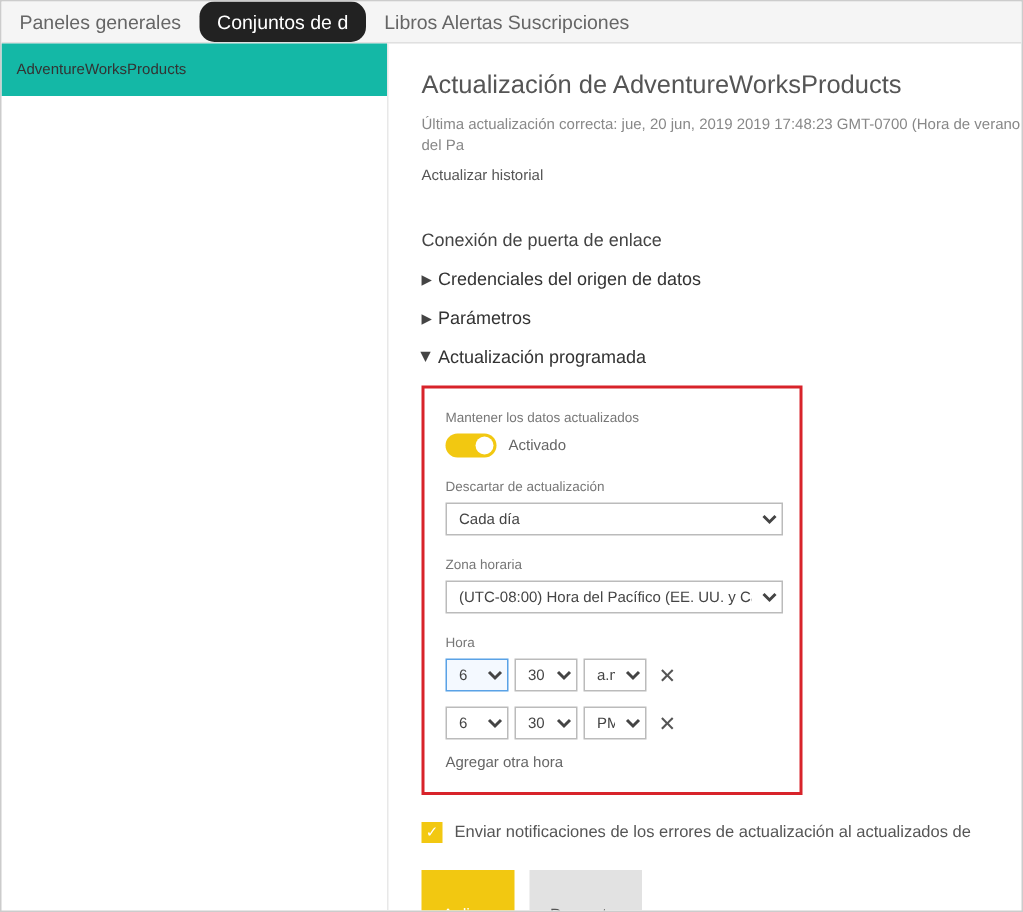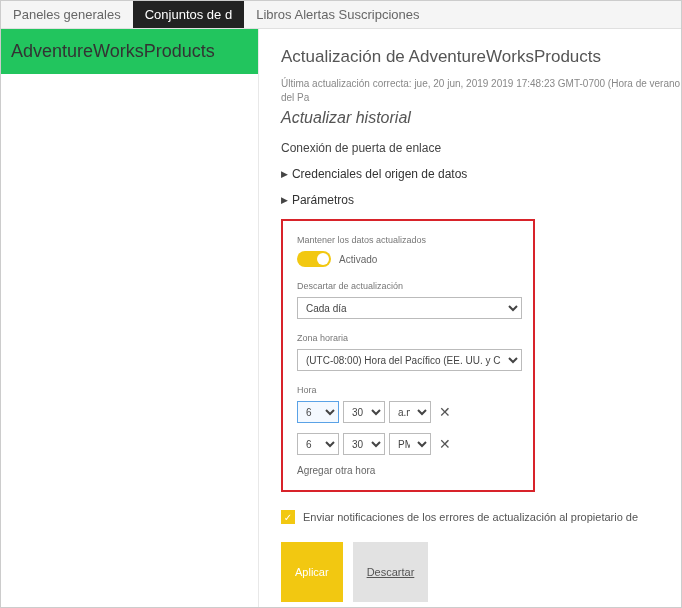--- a/index.html
+++ b/index.html
@@ -1,26 +1,26 @@
 <!DOCTYPE html>
 <html><head>
 <meta charset="utf-8">
 <style>
   * { box-sizing: border-box; margin: 0; padding: 0; font-family: "Segoe UI", Arial, sans-serif; }
   body { width: 682px; height: 608px; background: #fff; border: 1px solid #ccc; overflow: hidden; font-size: 12px; color: #333; }
   .tabs { display: flex; background: #f5f5f5; border-bottom: 1px solid #e0e0e0; height: 28px; }
   .tab { padding: 6px 12px; font-size: 13px; color: #666; cursor: pointer; }
-  .tab.active { background: #222; color: #fff; }
+  .tab.active { background: #222; color: #fff; border-radius: 10px; }
   .layout { display: flex; height: calc(100% - 28px); }
   .sidebar { width: 258px; border-right: 1px solid #e8e8e8; }
-  .side-item { background: #22c55e; padding: 12px 10px; font-size: 18px; color: #333; cursor: pointer; }
+  .side-item { background: #14b8a6; padding: 12px 10px; font-size: 10px; color: #333; cursor: pointer; }
   .main { flex: 1; padding: 18px 0 18px 22px; overflow: hidden;}
   .title { font-size: 17px; font-weight: 300; color: #555; margin-bottom: 10px; }
   .meta { font-size: 10px; color: #888; line-height: 1.4; margin-bottom: 4px;}
-  .link { color: #555; font-size: 16px; cursor: pointer; display:inline-block;font-style:italic;}
+  .link { color: #555; font-size: 10px; cursor: pointer; margin-bottom:16px; display:inline-block;}
   .section-label { font-size: 12px; color: #444; margin: 14px 0 6px;}
   .expander { display: flex; align-items: center; gap: 4px; font-size: 12px; color: #333; margin: 12px 0; cursor: pointer;}
   .expander .arrow { font-size: 9px; color:#444; }
   .sched-box { border: 2px solid #d8232a; padding: 14px 32px 14px 14px; width: 254px; margin-top:2px;}
   .field-label { font-size: 9px; color: #777; margin-bottom: 6px; }
   .toggle-row { display: flex; align-items: center; gap: 8px; margin-bottom: 14px;}
   .toggle { width: 34px; height: 16px; background: #f2c811; border-radius: 9px; position: relative; cursor: pointer;}
   .toggle::after { content:""; position:absolute; right:2px; top:2px; width:12px; height:12px; background:#fff; border-radius:50%;}
   .toggle-label { font-size: 10px; color:#666;}
   .sel { width: 225px; height: 22px; border: 1px solid #bbb; font-size: 10px; padding: 0 4px; background:#fff; color:#444;}
@@ -60,20 +60,24 @@
     <div class="section-label">Conexión de puerta de enlace</div>
 
     <div class="expander">
       <span class="arrow">▶</span>
       <span>Credenciales del origen de datos</span>
     </div>
     <div class="expander">
       <span class="arrow">▶</span>
       <span>Parámetros</span>
     </div>
+    <div class="expander">
+      <span class="arrow" style="transform:rotate(90deg);display:inline-block;">▶</span>
+      <span>Actualización programada</span>
+    </div>
 
     <div class="sched-box">
       <div class="field-label">Mantener los datos actualizados</div>
       <div class="toggle-row">
         <div class="toggle"></div>
         <div class="toggle-label">Activado</div>
       </div>
 
       <div class="block">
         <div class="field-label">Descartar de actualización</div>
@@ -103,21 +107,21 @@
         <select class="mini"><option>30</option></select>
         <select class="mini"><option>PM</option></select>
         <span class="del">✕</span>
       </div>
 
       <div class="add">Agregar otra hora</div>
     </div>
 
     <div class="notify-row">
       <div class="chk">✓</div>
-      <div class="notify-txt">Enviar notificaciones de los errores de actualización al propietario de</div>
+      <div class="notify-txt">Enviar notificaciones de los errores de actualización al actualizados de</div>
     </div>
 
     <div class="btn-row">
       <button class="btn primary">Aplicar</button>
       <button class="btn secondary">Descartar</button>
     </div>
   </div>
 </div>
 
 </body></html>

